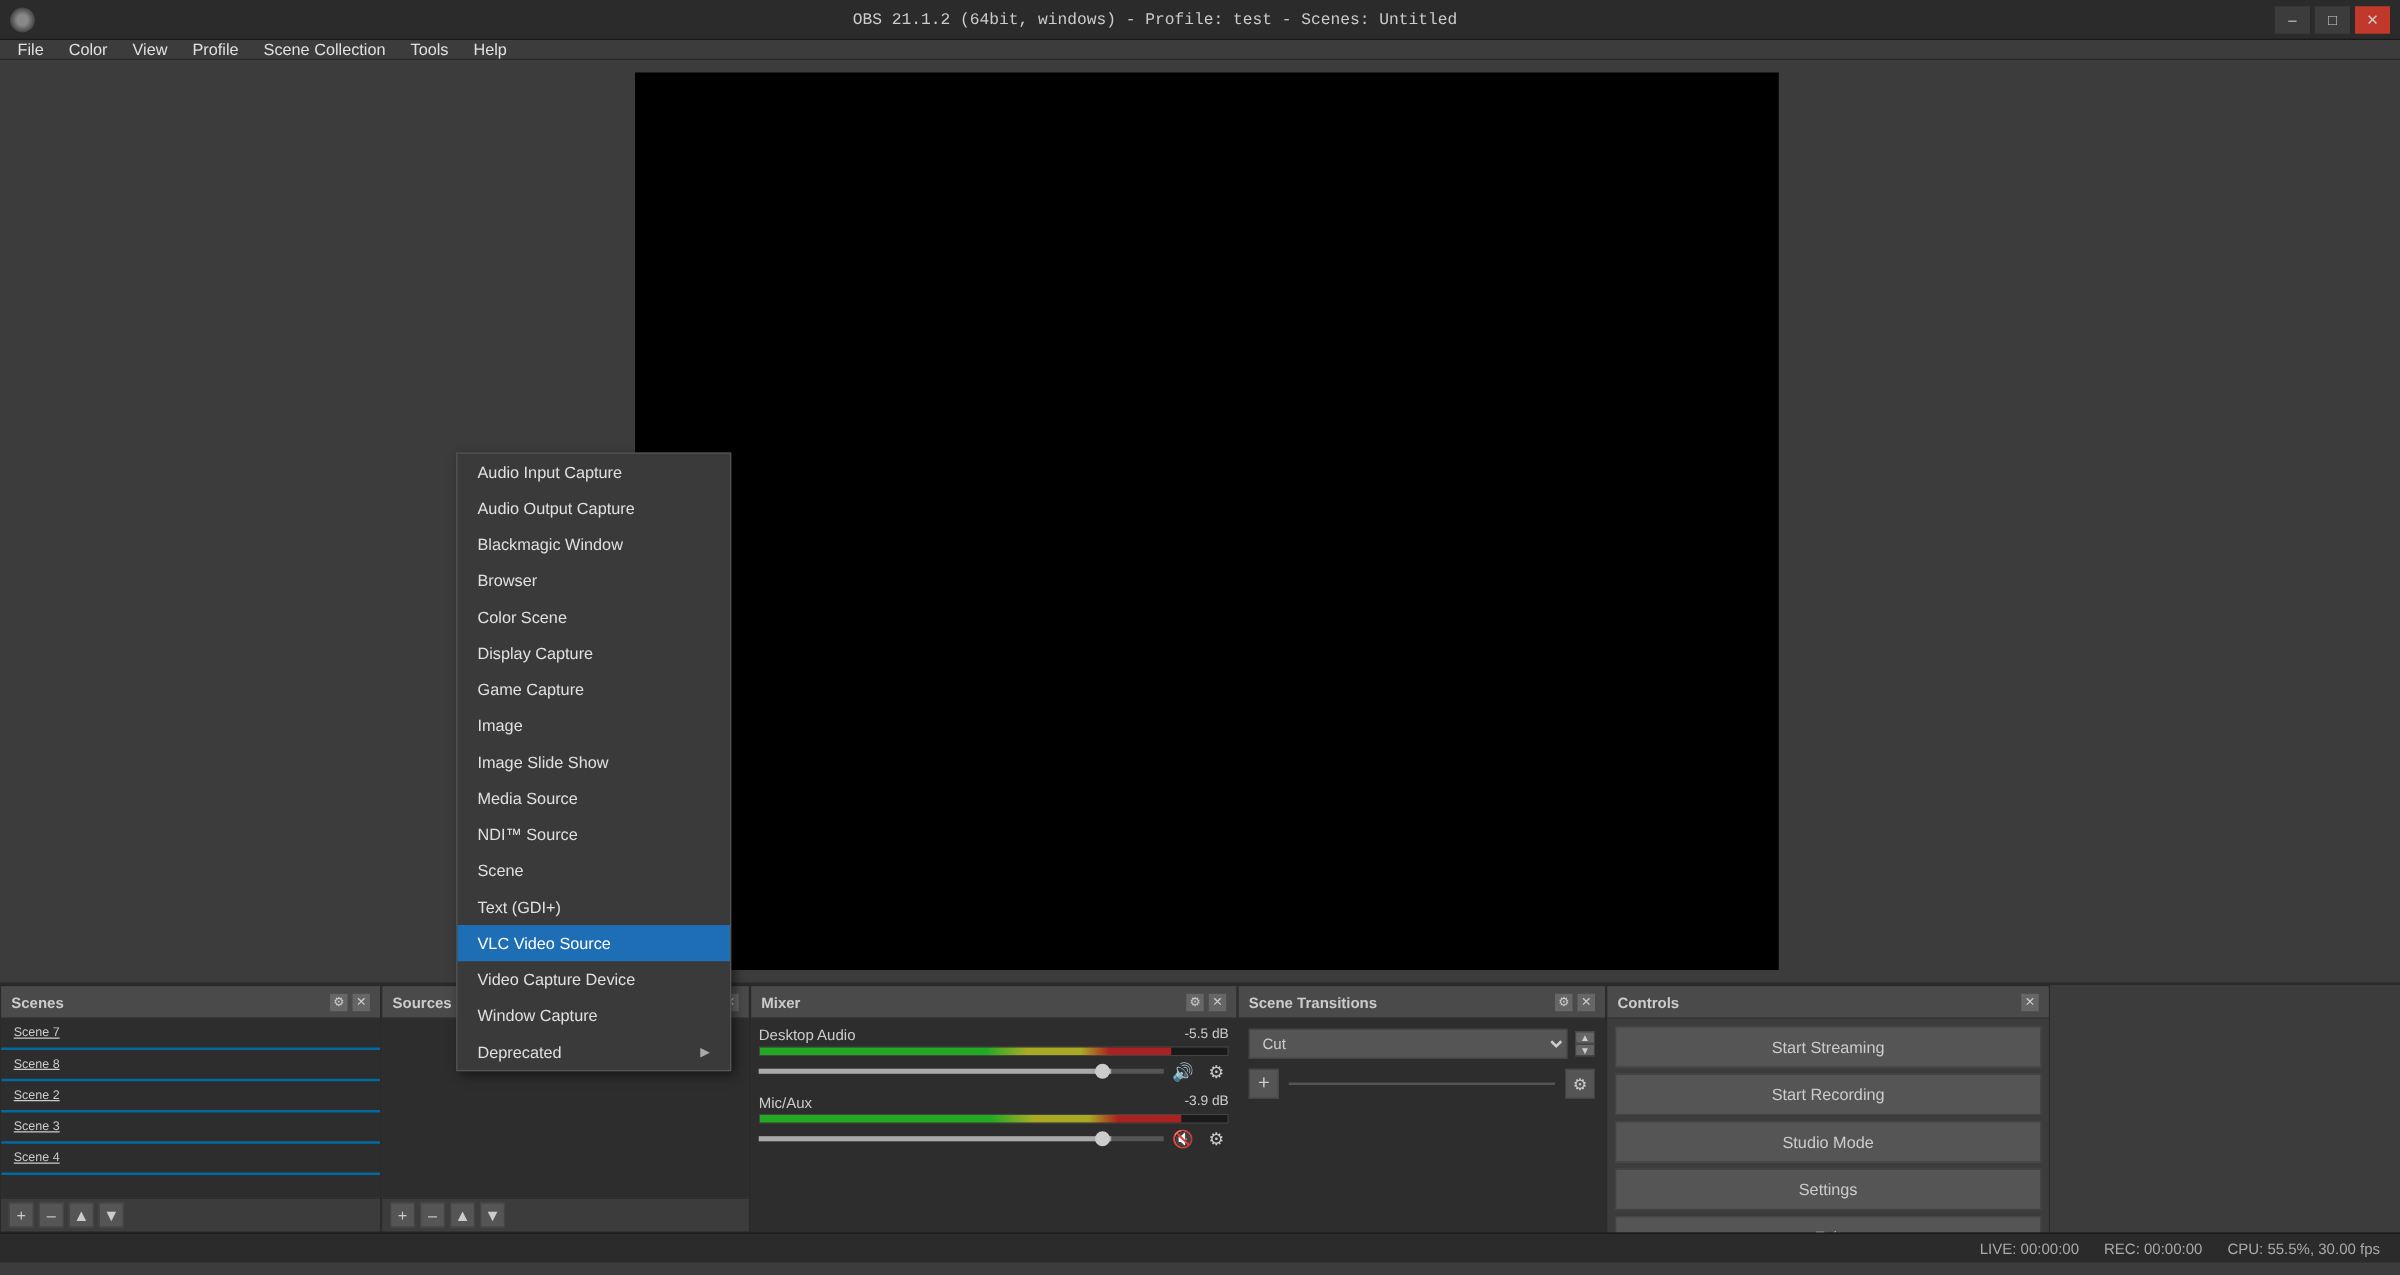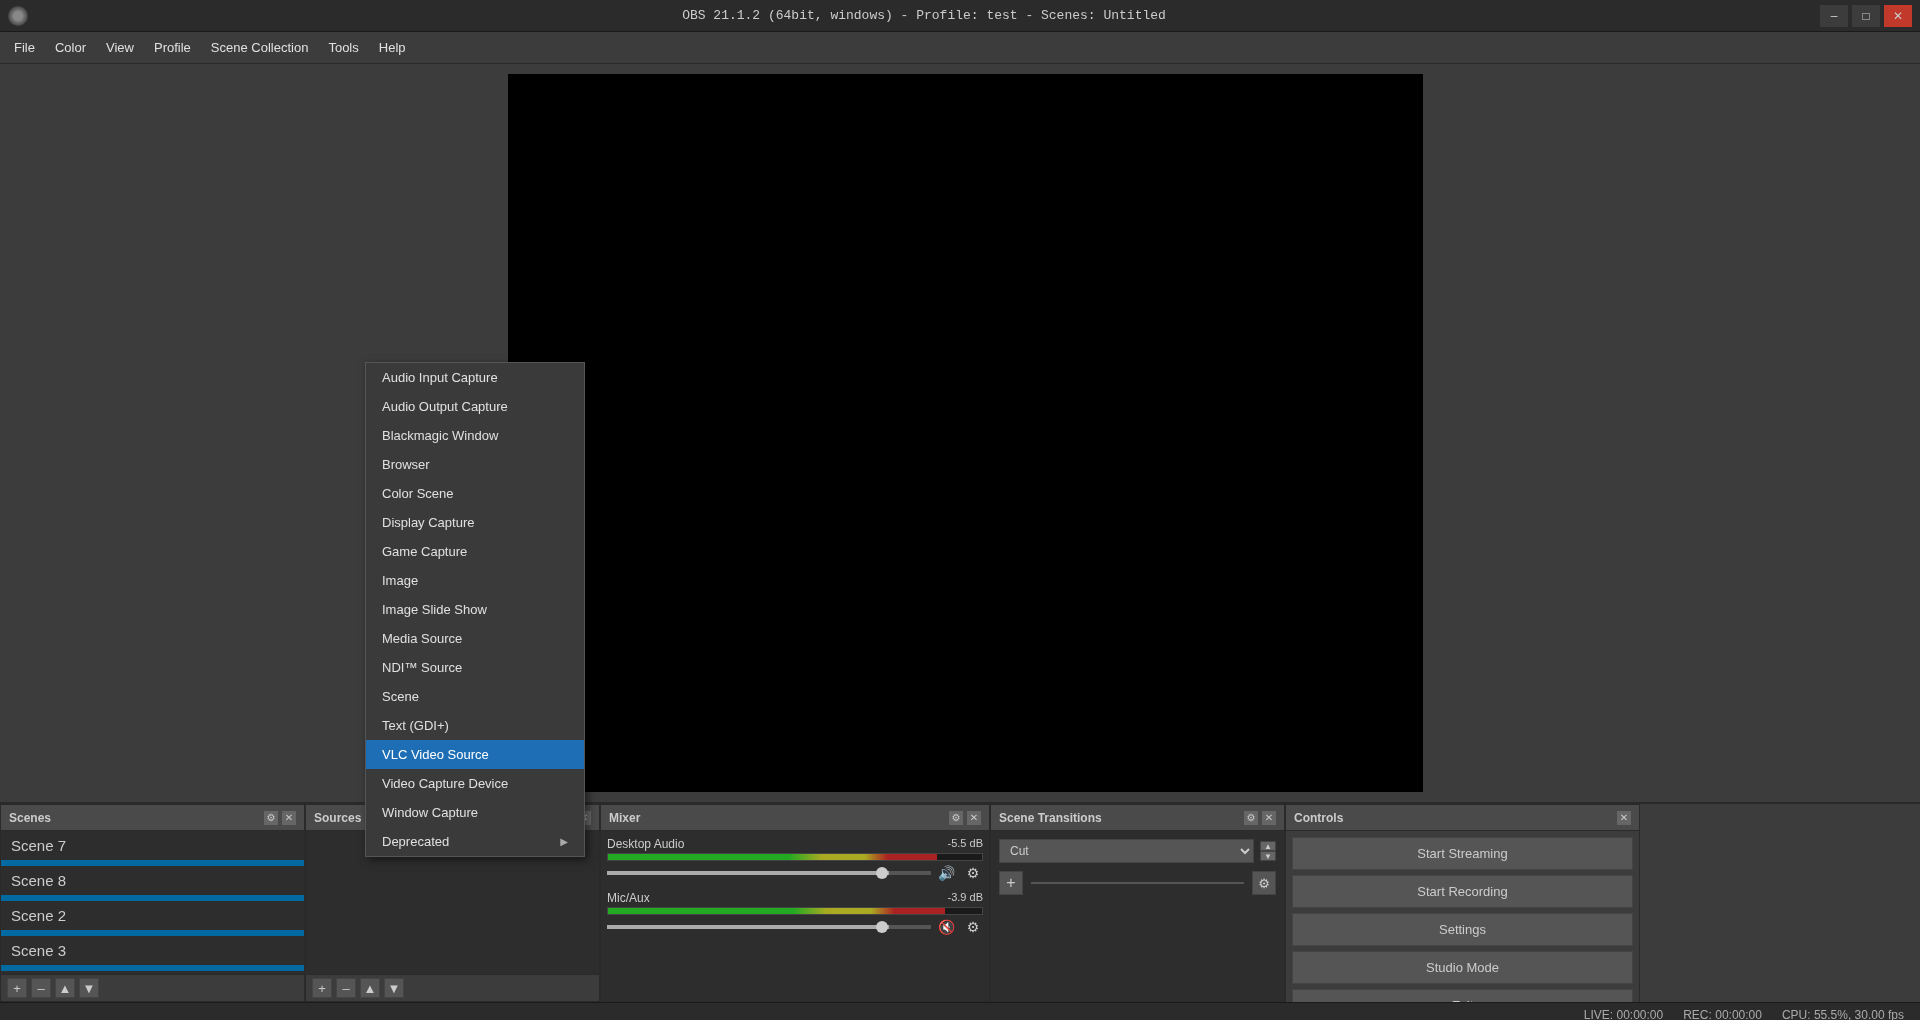--- a/index.html
+++ b/index.html
@@ -47,21 +47,21 @@
       border: none;
       color: #ccc;
       cursor: pointer;
       font-size: 12px;
       display: flex; align-items: center; justify-content: center;
     }
     .titlebar-btn.close-btn { background: #c0392b; }
 
     
     #menubar {
-      height: 32px;
+      height: 16px;
       background: #3c3c3c;
       display: flex;
       align-items: center;
       padding: 0 4px;
       border-bottom: 1px solid #2a2a2a;
     }
     .menu-item {
       padding: 3px 10px;
       cursor: pointer;
       font-size: 13px;
@@ -156,22 +156,23 @@
     }
     #scenes-panel .panel-content {
       flex: 1;
       overflow-y: auto;
       background: #2d2d2d;
     }
     .scene-item {
       padding: 6px 10px;
       cursor: pointer;
       color: #ccc;
-      font-size: 15px;
-      border-bottom: 6px solid #0369a1;
+      font-size: 10px;
+      border-bottom: 2px solid #0369a1;
+      text-decoration: underline;
     }
 
     .panel-footer {
       background: #3c3c3c;
       display: flex;
       align-items: center;
       padding: 3px 6px;
       gap: 4px;
       border-top: 1px solid #2a2a2a;
     }
@@ -555,22 +556,22 @@
     <div class="panel" id="controls-panel">
       <div class="panel-header">
         <span>Controls</span>
         <div class="panel-header-controls">
           <button class="panel-header-btn">✕</button>
         </div>
       </div>
       <div class="panel-content">
         <button class="control-btn">Start Streaming</button>
         <button class="control-btn">Start Recording</button>
+        <button class="control-btn">Studio Mode</button>
         <button class="control-btn">Settings</button>
-        <button class="control-btn">Studio Mode</button>
         <button class="control-btn">Exit</button>
       </div>
     </div>
 
   </div>
 
   <div id="statusbar">
     <span>LIVE: 00:00:00</span>
     <span>REC: 00:00:00</span>
     <span>CPU: 55.5%, 30.00 fps</span>

